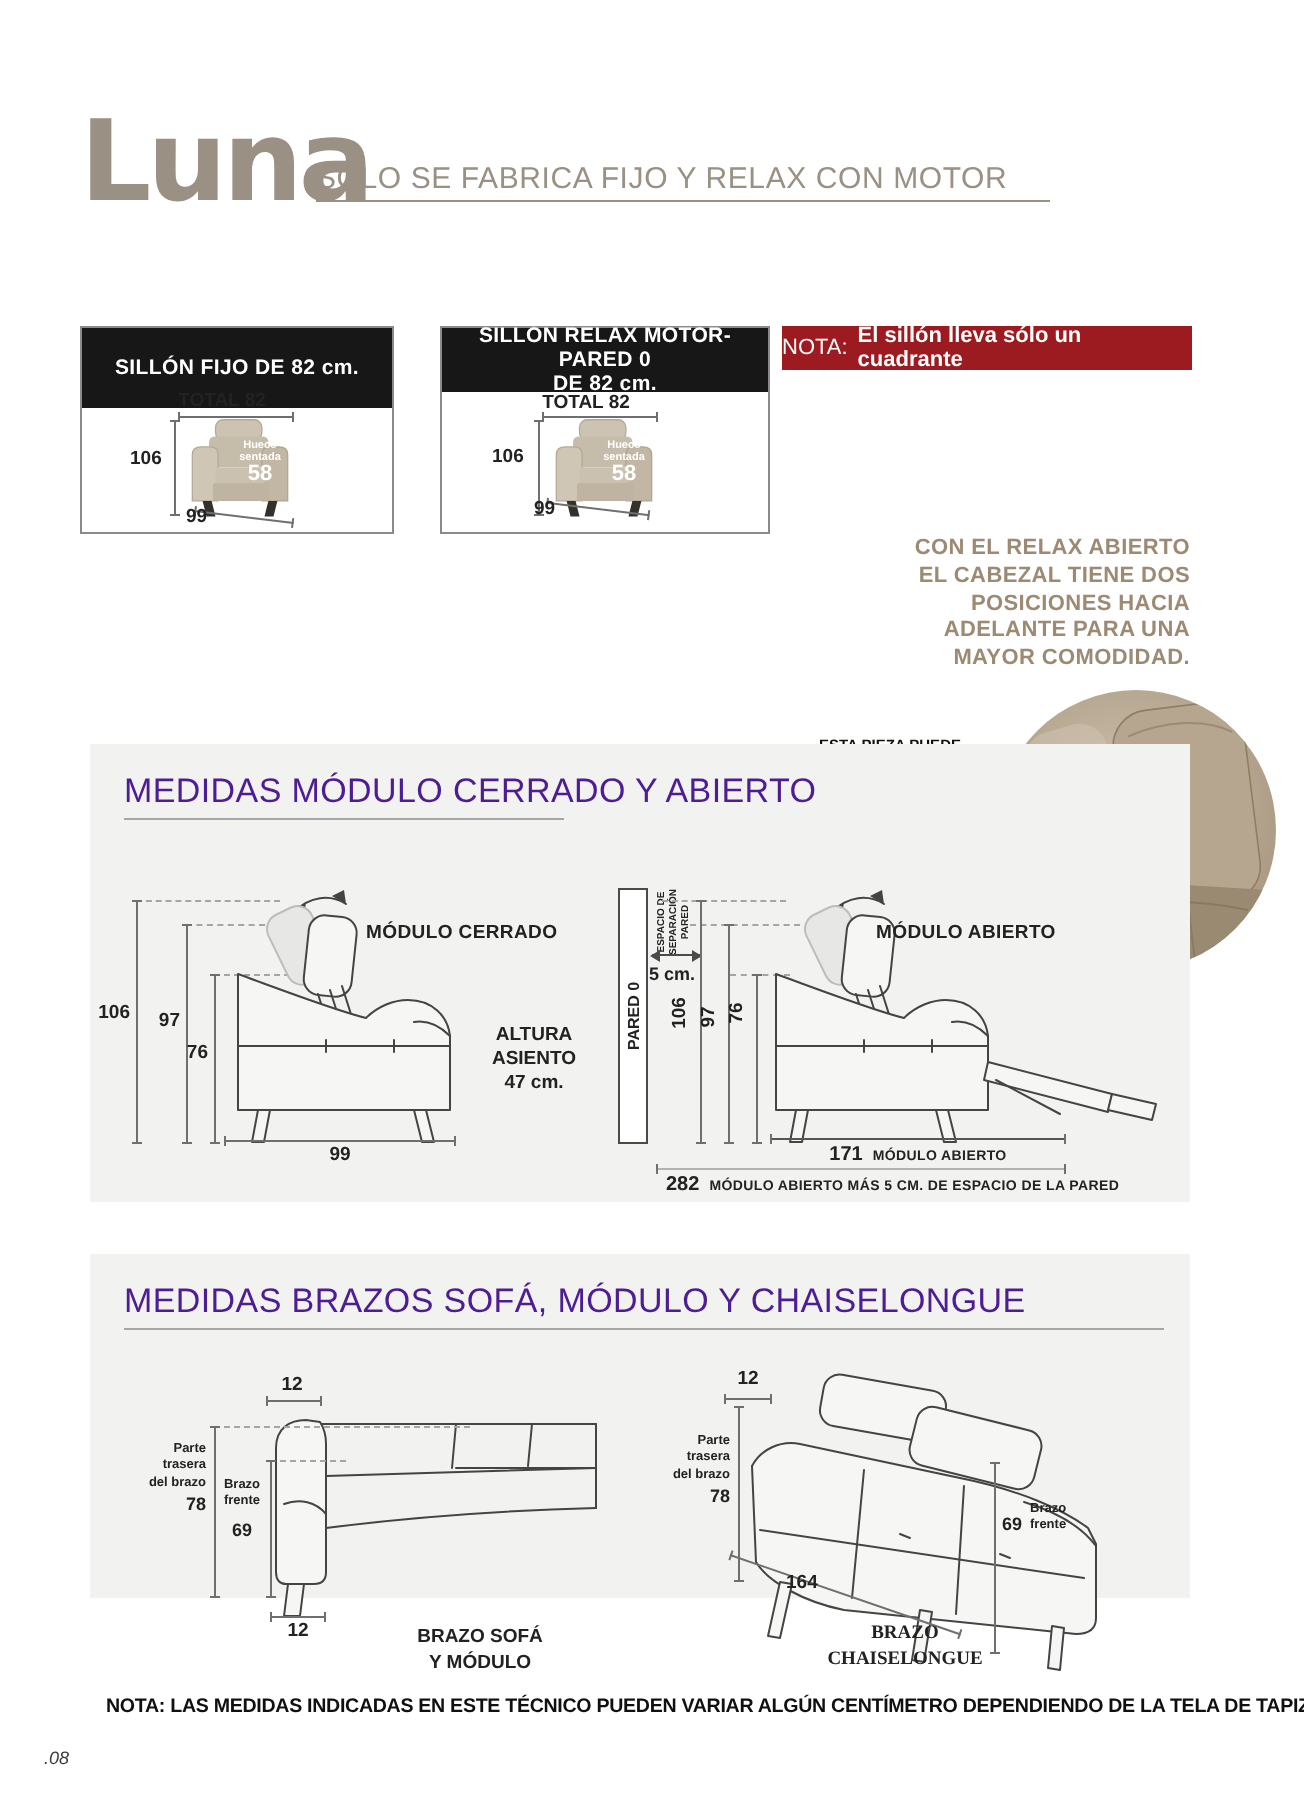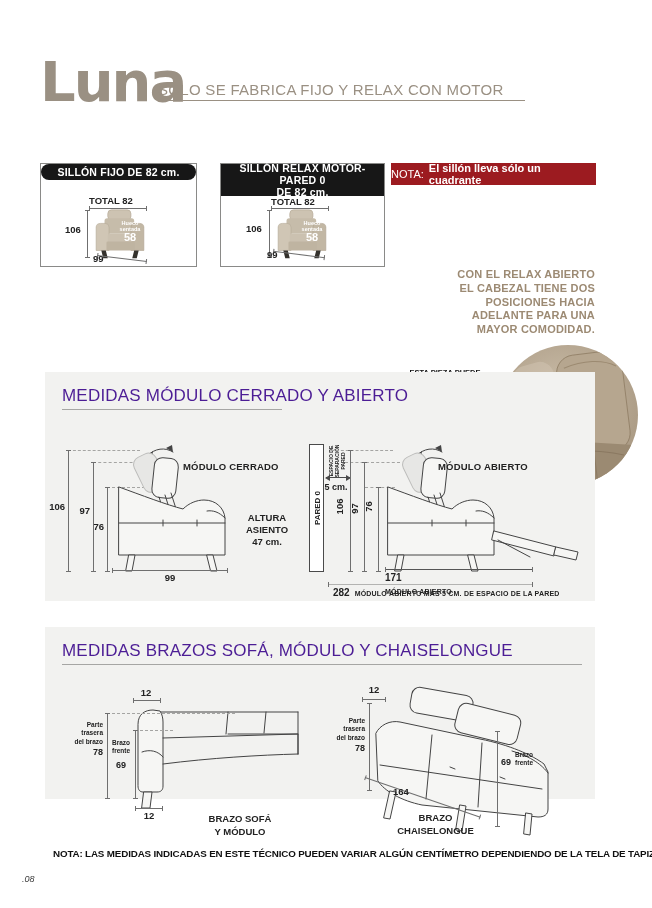--- a/index.html
+++ b/index.html
@@ -50,21 +50,21 @@
 </head>
 <body>
 
 <div class="page">
 
   <div class="t b" style="left:40px;top:50px;font-size:56px;color:#9a9083;letter-spacing:-2px;font-family:'DejaVu Sans',sans-serif;">Luna</div>
   <div class="t" style="left:158px;top:81px;font-size:15px;color:#9a9083;letter-spacing:.3px;">SÓLO SE FABRICA FIJO Y RELAX CON MOTOR</div>
   <div style="position:absolute;left:158px;top:100px;width:367px;height:1px;background:#9a9083;"></div>
 
   <div class="spec-box" style="left:40px;top:163px;width:157px;height:104px;">
-    <div class="spec-head pre" style="height:16px;border-radius:10px;">SILLÓN FIJO DE 82 cm.</div>
+    <div class="spec-head pre" style="height:40px;">SILLÓN FIJO DE 82 cm.</div>
     <div class="t b c" style="left:40px;top:32px;width:60px;font-size:9.5px;">TOTAL 82</div>
     <div class="hl" style="left:48px;top:44px;width:58px;"></div>
     <div class="t b" style="left:24px;top:61px;font-size:9.5px;">106</div>
     <div class="vl" style="left:46px;top:46px;height:48px;"></div>
 
     <svg style="left:50px;top:45px;" width="58" height="52" viewBox="0 0 90 80">
       <rect x="26" y="1" width="36" height="16" rx="6" fill="#cdc3b2" stroke="#b5aa97" stroke-width="1"></rect>
       <rect x="21" y="14" width="46" height="24" rx="4" fill="#c6bcaa"></rect>
       <path d="M8,28 q0,-6 7,-6 l7,0 q6,0 6,6 l0,36 -20,0 z" fill="#d0c6b5" stroke="#b5aa97" stroke-width="1"></path>
       <path d="M82,28 q0,-6 -7,-6 l-7,0 q-6,0 -6,6 l0,36 20,0 z" fill="#c2b7a4" stroke="#b0a592" stroke-width="1"></path>
@@ -232,21 +232,21 @@
         <path d="M178,104 L200,109 L198,117 L176,112 Z" fill="#f6f6f4"></path>
         <path d="M120,97 L152,114"></path>
         <path d="M20,112 L26,112 L23,128 L17,128 Z" fill="#f6f6f4"></path>
         <path d="M90,112 L96,112 L100,128 L94,128 Z" fill="#f6f6f4"></path>
       </g>
     </svg>
 
     <div class="t b nw" style="left:393px;top:90px;font-size:9.5px;letter-spacing:.2px;">MÓDULO ABIERTO</div>
 
     <div class="hl" style="left:340px;top:197px;width:148px;background:#555;"></div>
-    <div class="dimrow" style="left:340px;top:200px;width:148px;flex-direction:column;">
+    <div class="dimrow" style="left:340px;top:200px;width:148px;">
       <span class="dim-big">171</span>
       <span class="dim-sm">MÓDULO ABIERTO</span>
     </div>
     <div class="hl" style="left:283px;top:212px;width:205px;background:#b3b3b1;"></div>
     <div class="dimrow" style="left:288px;top:215px;">
       <span class="dim-big">282</span>
       <span class="dim-sm">MÓDULO ABIERTO MÁS 5 CM. DE ESPACIO DE LA PARED</span>
     </div>
   </div>
 
@@ -318,20 +318,20 @@
     <div class="vl" style="left:324px;top:76px;height:88px;"></div>
 
     <div class="hl" style="left:320px;top:150px;width:122px;transform:rotate(19deg);transform-origin:left center;"></div>
     <div class="t b" style="left:348px;top:160px;font-size:9.5px;">164</div>
 
     <div class="vl" style="left:452px;top:104px;height:96px;"></div>
     <div class="t b" style="left:456px;top:130px;font-size:9px;">69</div>
     <div class="t b pre" style="left:470px;top:124px;width:30px;font-size:6.5px;line-height:1.3;">Brazo
 frente</div>
 
-    <div class="t b c pre" style="left:313px;top:184px;width:155px;font-size:9.5px;line-height:1.4;">BRAZO
+    <div class="t b c pre" style="left:330px;top:184px;width:155px;font-size:9.5px;line-height:1.4;font-family:Liberation Serif, serif;">BRAZO
 CHAISELONGUE</div>
   </div>
 
   <div class="t b nw" style="left:53px;top:848px;font-size:9.8px;letter-spacing:-0.15px;color:#101010;">NOTA: LAS MEDIDAS INDICADAS EN ESTE TÉCNICO PUEDEN VARIAR ALGÚN CENTÍMETRO DEPENDIENDO DE LA TELA DE TAPIZADO.</div>
   <div class="t" style="left:22px;top:874px;font-size:9px;font-style:italic;color:#3a3a3a;">.08</div>
 
 </div>
 
 </body></html>

